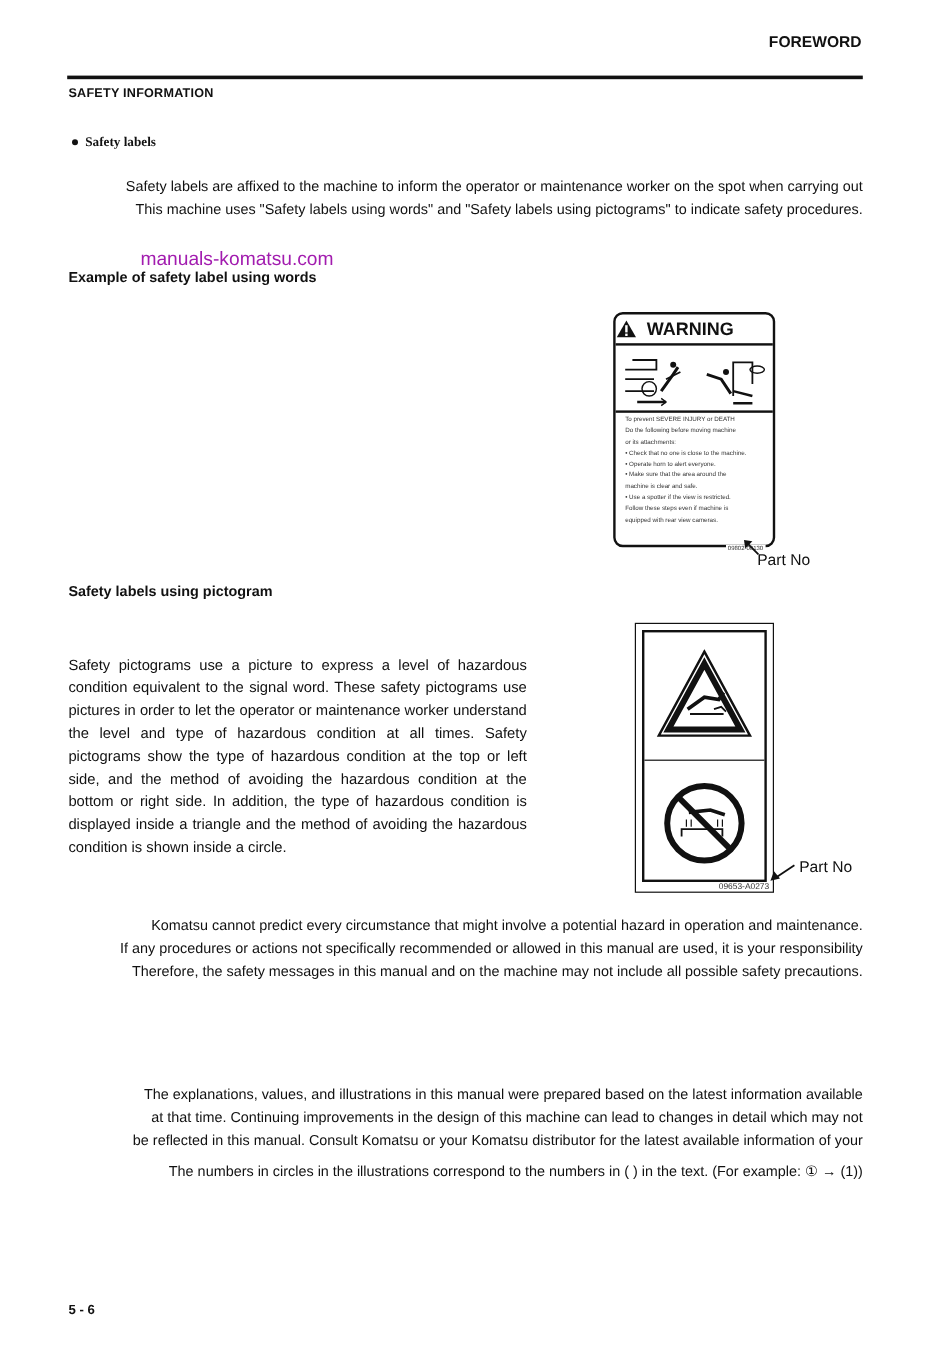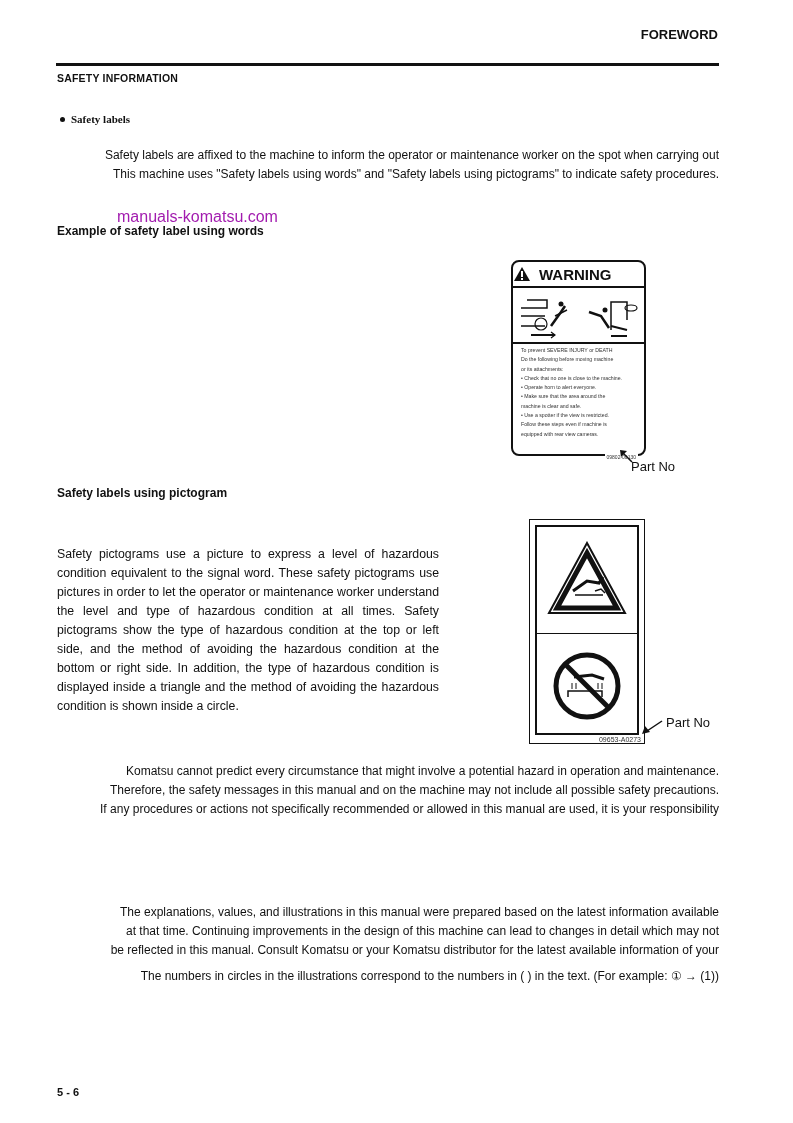--- a/index.html
+++ b/index.html
@@ -132,22 +132,22 @@
   <div class="pic-partno">09653-A0273</div>
 </div>
 <svg class="abs" style="left:641px;top:719px" width="22" height="16" viewBox="0 0 22 16">
   <path d="M21 2 L6 12" stroke="#111" stroke-width="1.5"></path>
   <path d="M1 15 L4 7 L9 13 Z" fill="#111"></path>
 </svg>
 <div class="abs partno-label partno2">Part No</div>
 
 <div class="abs para p3">
   <div>Komatsu cannot predict every circumstance that might involve a potential hazard in operation and maintenance.</div>
+  <div>If any procedures or actions not specifically recommended or allowed in this manual are used, it is your responsibility</div>
   <div>Therefore, the safety messages in this manual and on the machine may not include all possible safety precautions.</div>
-  <div>If any procedures or actions not specifically recommended or allowed in this manual are used, it is your responsibility</div>
 </div>
 
 <div class="abs para p4">
   <div>The explanations, values, and illustrations in this manual were prepared based on the latest information available</div>
   <div>at that time.  Continuing  improvements  in the design of this machine can lead to changes in detail which may not</div>
   <div>be reflected in this manual.  Consult Komatsu or your Komatsu distributor for the latest available information of your</div>
 </div>
 
 <div class="abs para p5">The numbers in circles in the illustrations correspond to the numbers in (  ) in the text.  (For example: ① → (1))</div>
 

